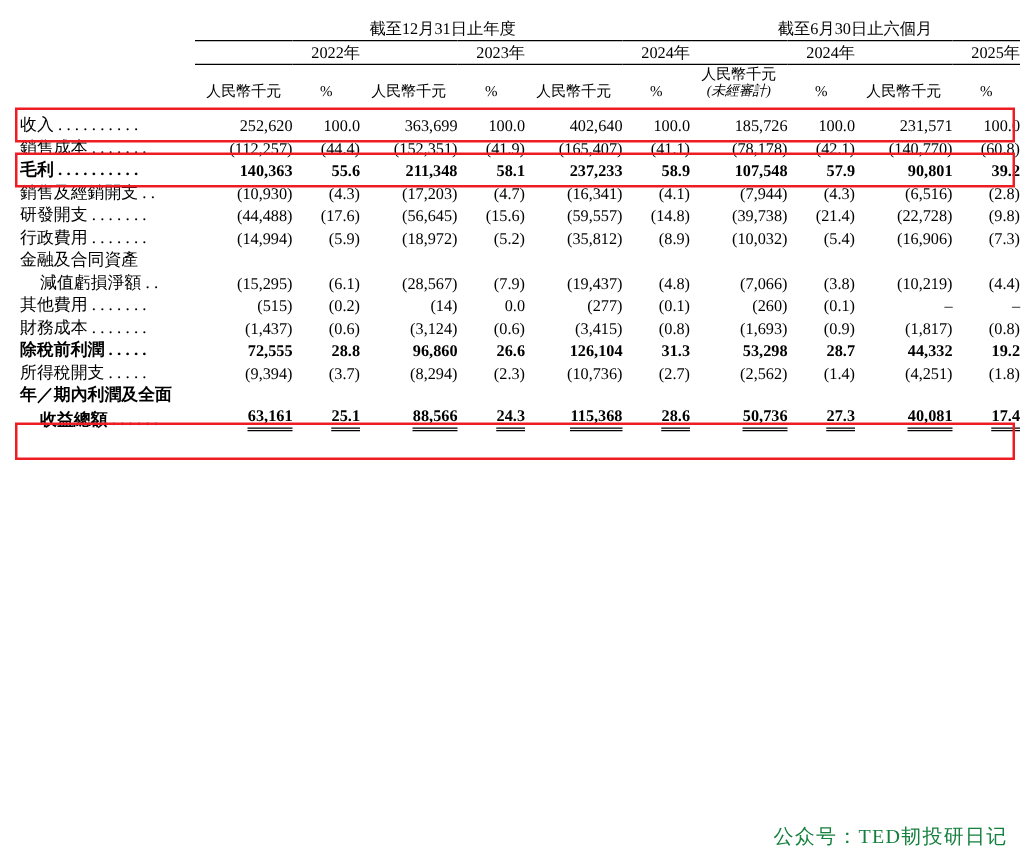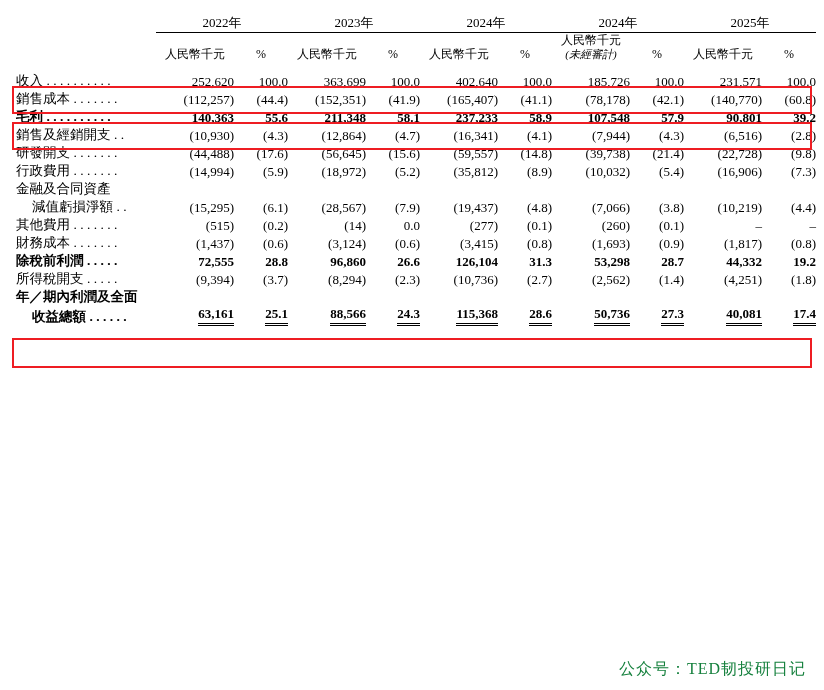--- a/index.html
+++ b/index.html
@@ -38,21 +38,21 @@
   col.c-num   { width: 78px; }
   col.c-pct   { width: 54px; }
 
   .hdr-group {
     text-align: center;
     font-size: 13px;
     padding-bottom: 4px;
     border-bottom: 1px solid #000;
   }
   .hdr-year {
-    text-align: center;
+    text-align: right;
     font-size: 13px;
     padding: 5px 0 4px 0;
     border-bottom: 1px solid #000;
     font-weight: bold;
   }
   .hdr-unit {
     text-align: center;
     font-size: 12px;
     padding: 6px 0 2px 0;
     line-height: 1.25;
@@ -124,20 +124,25 @@
       <col class="c-num">
         <col class="c-pct">
       <col class="c-num">
         <col class="c-pct">
       <col class="c-num">
         <col class="c-pct">
       <col class="c-num">
         <col class="c-pct">
     </colgroup>
     <thead>
+      <tr>
+        <td></td>
+        <td class="hdr-group" colspan="6">截至12月31日止年度</td>
+        <td class="hdr-group" colspan="4">截至6月30日止六個月</td>
+      </tr>
       <tr>
         <td></td>
         <td class="hdr-year" colspan="2">2022年</td>
         <td class="hdr-year" colspan="2">2023年</td>
         <td class="hdr-year" colspan="2">2024年</td>
         <td class="hdr-year" colspan="2">2024年</td>
         <td class="hdr-year" colspan="2">2025年</td>
       </tr>
       <tr>
         <td></td>
@@ -196,21 +201,21 @@
           <td class="pct">58.9</td>
           <td class="num">107,548</td>
           <td class="pct">57.9</td>
           <td class="num">90,801</td>
           <td class="pct">39.2</td>
         </tr>
         <tr>
           <td class="label">銷售及經銷開支 . .</td>
           <td class="num">(10,930)</td>
           <td class="pct">(4.3)</td>
-          <td class="num">(12,864)</td>
+          <td class="num">(17,203)</td>
           <td class="pct">(4.7)</td>
           <td class="num">(16,341)</td>
           <td class="pct">(4.1)</td>
           <td class="num">(7,944)</td>
           <td class="pct">(4.3)</td>
           <td class="num">(6,516)</td>
           <td class="pct">(2.8)</td>
         </tr>
         <tr>
           <td class="label">研發開支 . . . . . . .</td>

